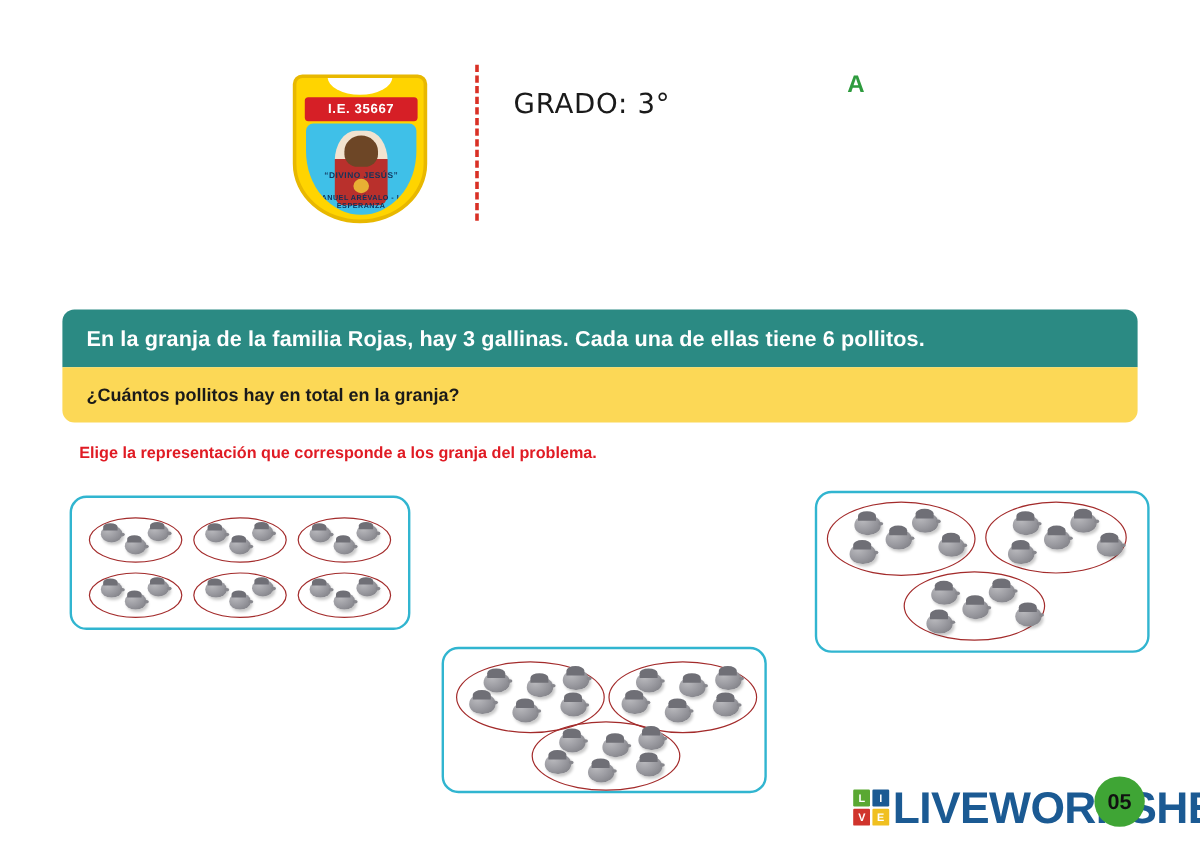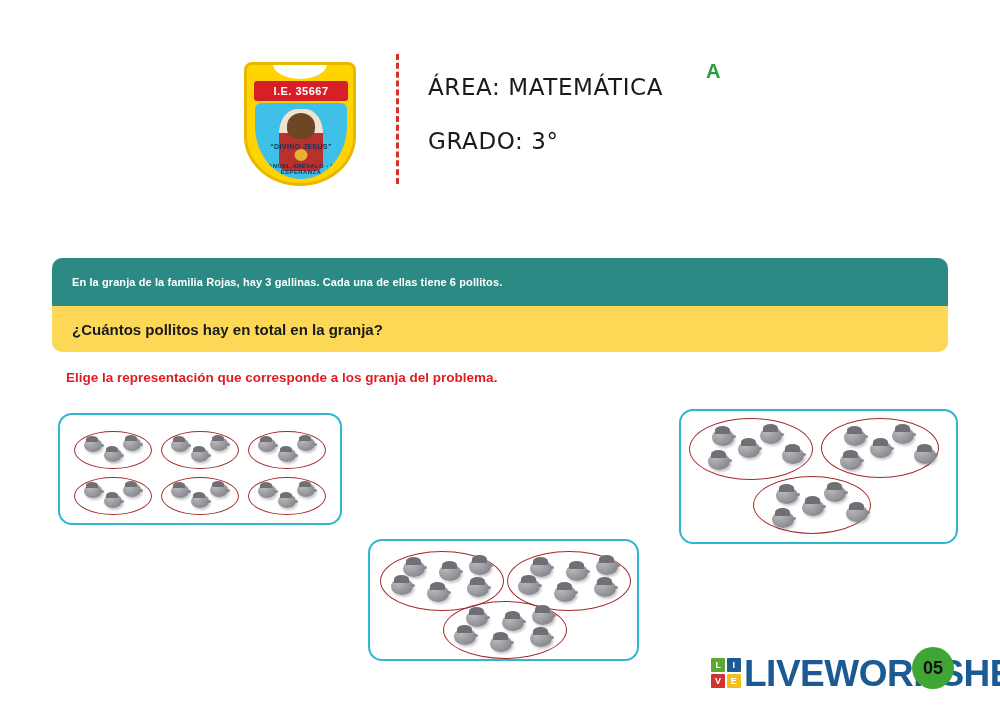--- a/index.html
+++ b/index.html
@@ -98,21 +98,21 @@
     -webkit-text-stroke: 1px #0f7a16;
   }
 
   
   .banner-teal {
     position: absolute; left: 52px; top: 258px; width: 896px; height: 48px;
     background: #2b8a83; border-radius: 10px 10px 0 0;
     display: flex; align-items: center;
   }
   .banner-teal span {
-    color: #ffffff; font-size: 11px; font-weight: bold;
+    color: #ffffff; font-size: 18px; font-weight: bold;
     padding-left: 20px; letter-spacing: .1px;
   }
   .banner-yellow {
     position: absolute; left: 52px; top: 306px; width: 896px; height: 46px;
     background: #fcd856; border-radius: 0 0 10px 10px;
     display: flex; align-items: center;
   }
   .banner-yellow span {
     color: #1a1a1a; font-size: 15px; font-weight: bold;
     padding-left: 20px;
@@ -210,21 +210,20 @@
           </div>
           <div class="badge-top-text">“DIVINO JESÚS”</div>
           <div class="badge-bot-text">MANUEL ARÉVALO - LA ESPERANZA</div>
         </div>
       </div>
     </div>
 
     <div class="divider"></div>
 
     <div class="hdr-lines">
-      <div class="hdr-line">ÁREA: MATEMÁTICA</div>
       <div class="hdr-line">GRADO: 3°</div>
     </div>
 
     <div class="marker-a">A</div>
   </div>
 
 
   <div class="banner-teal">
     <span>En la granja de la familia Rojas, hay 3 gallinas. Cada una de ellas tiene 6 pollitos.</span>
   </div>

